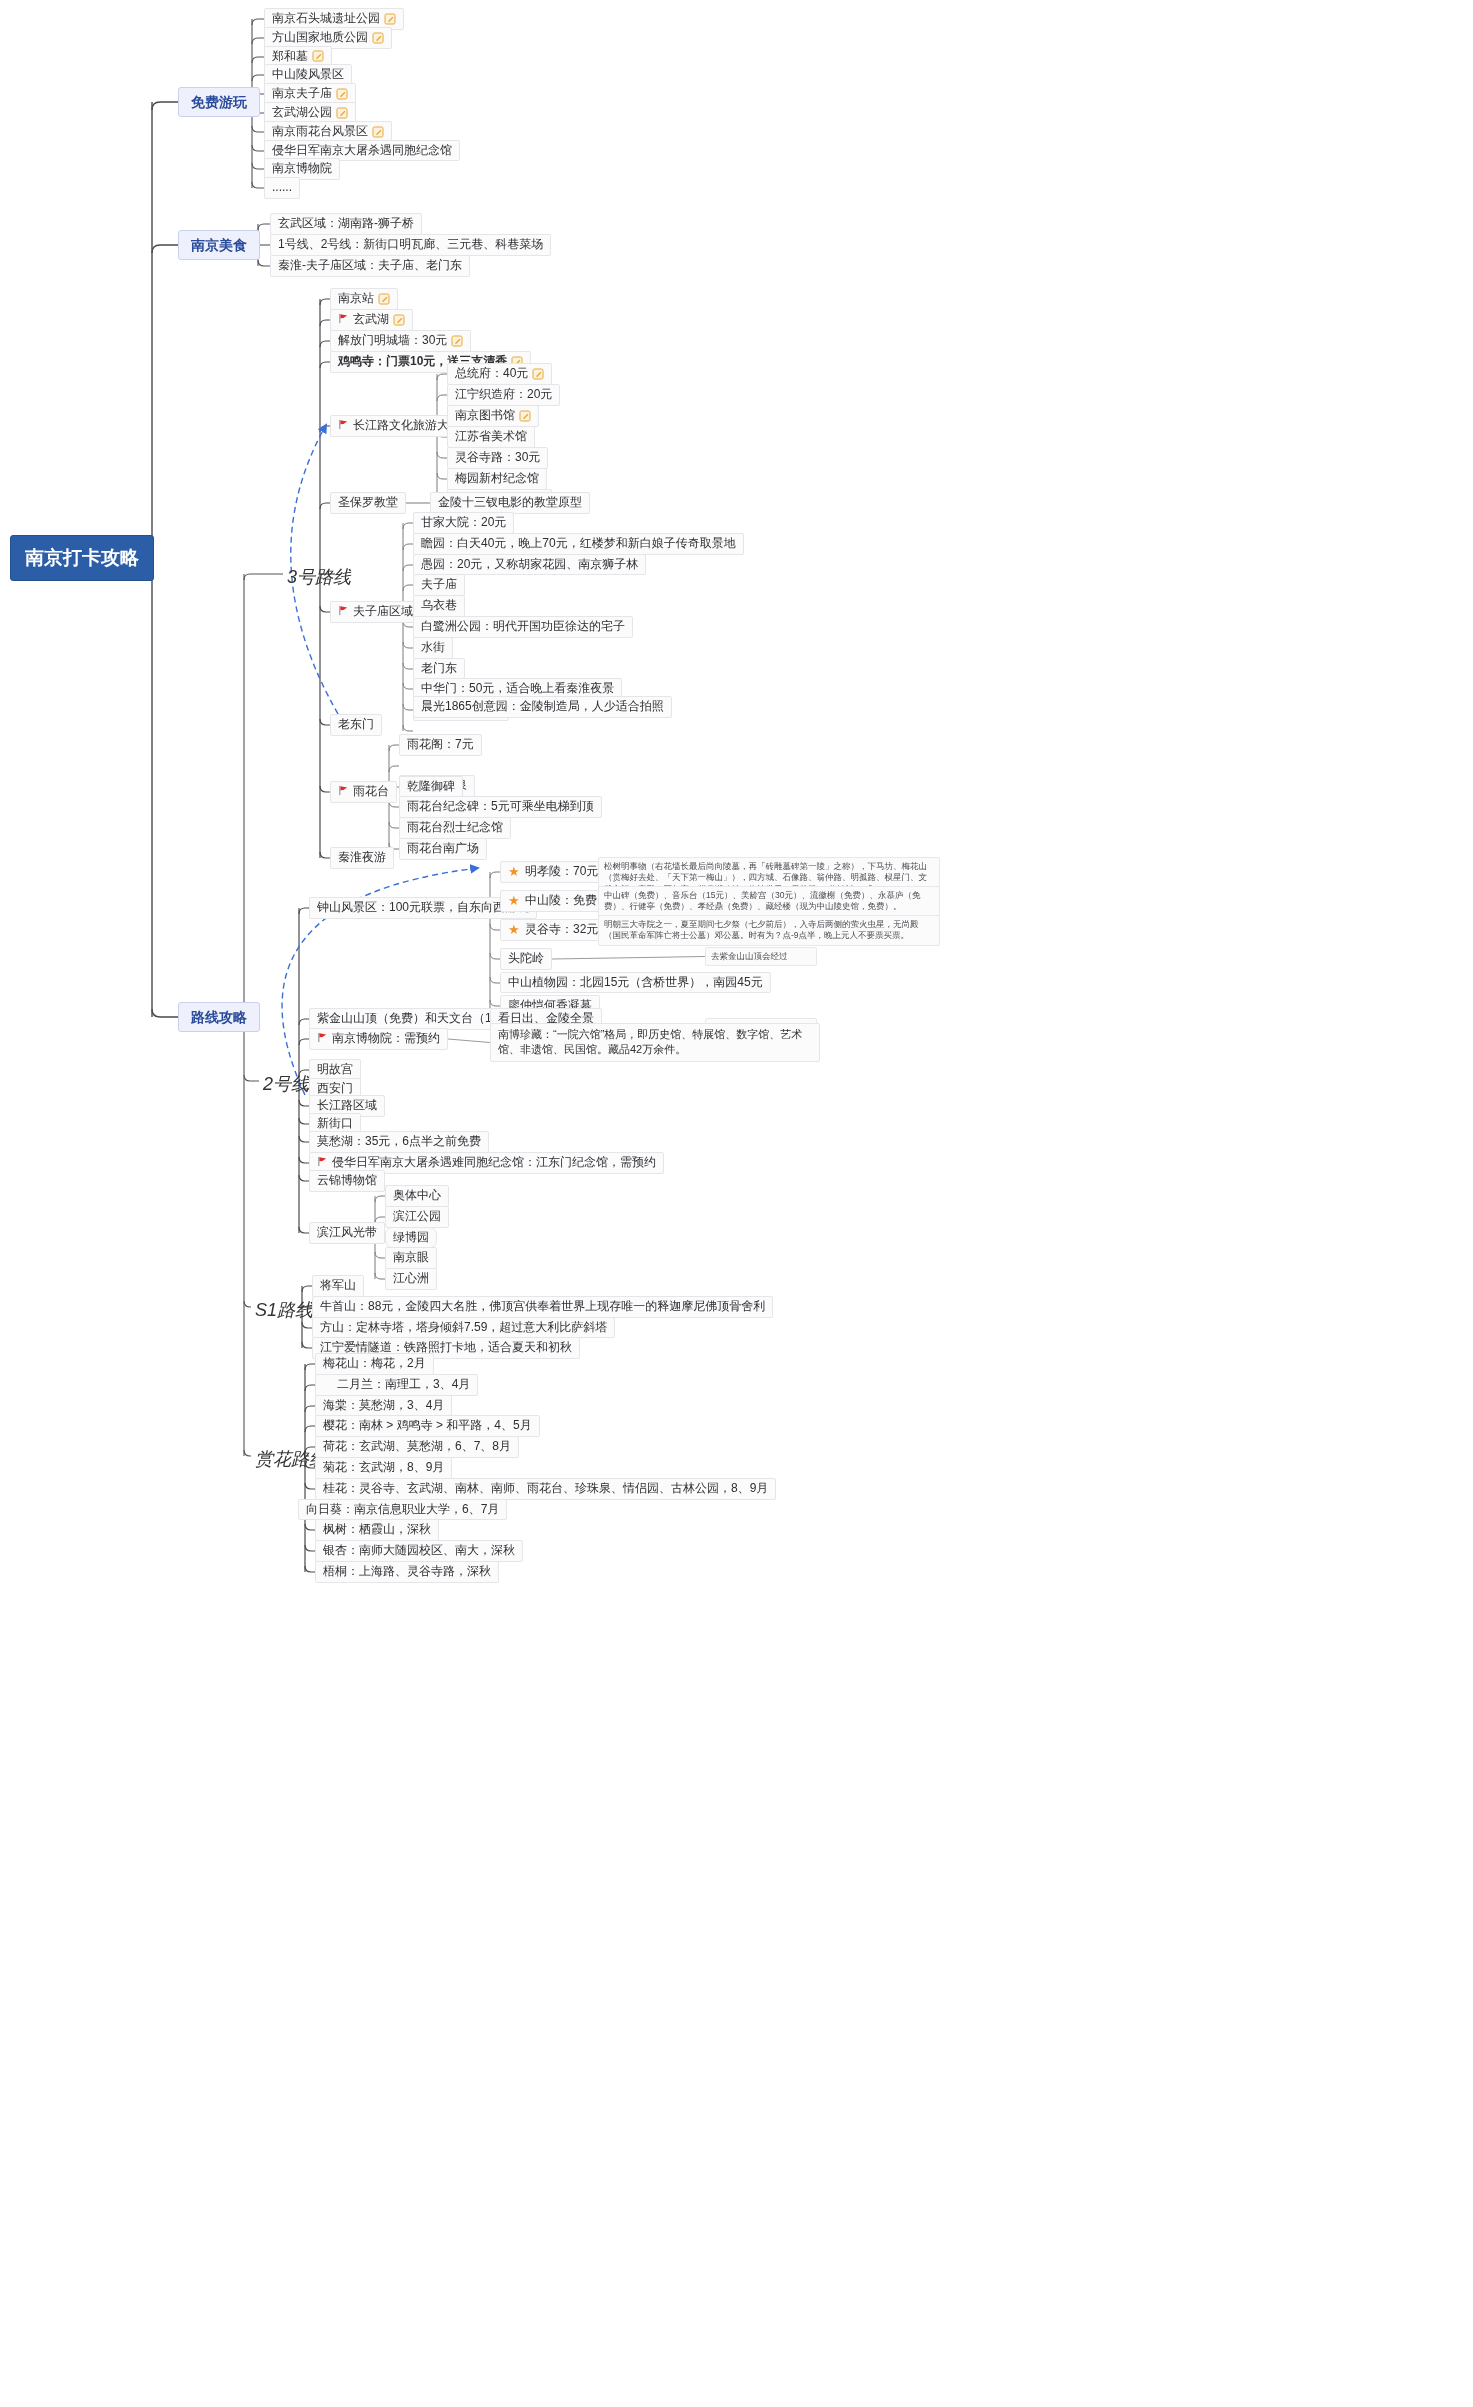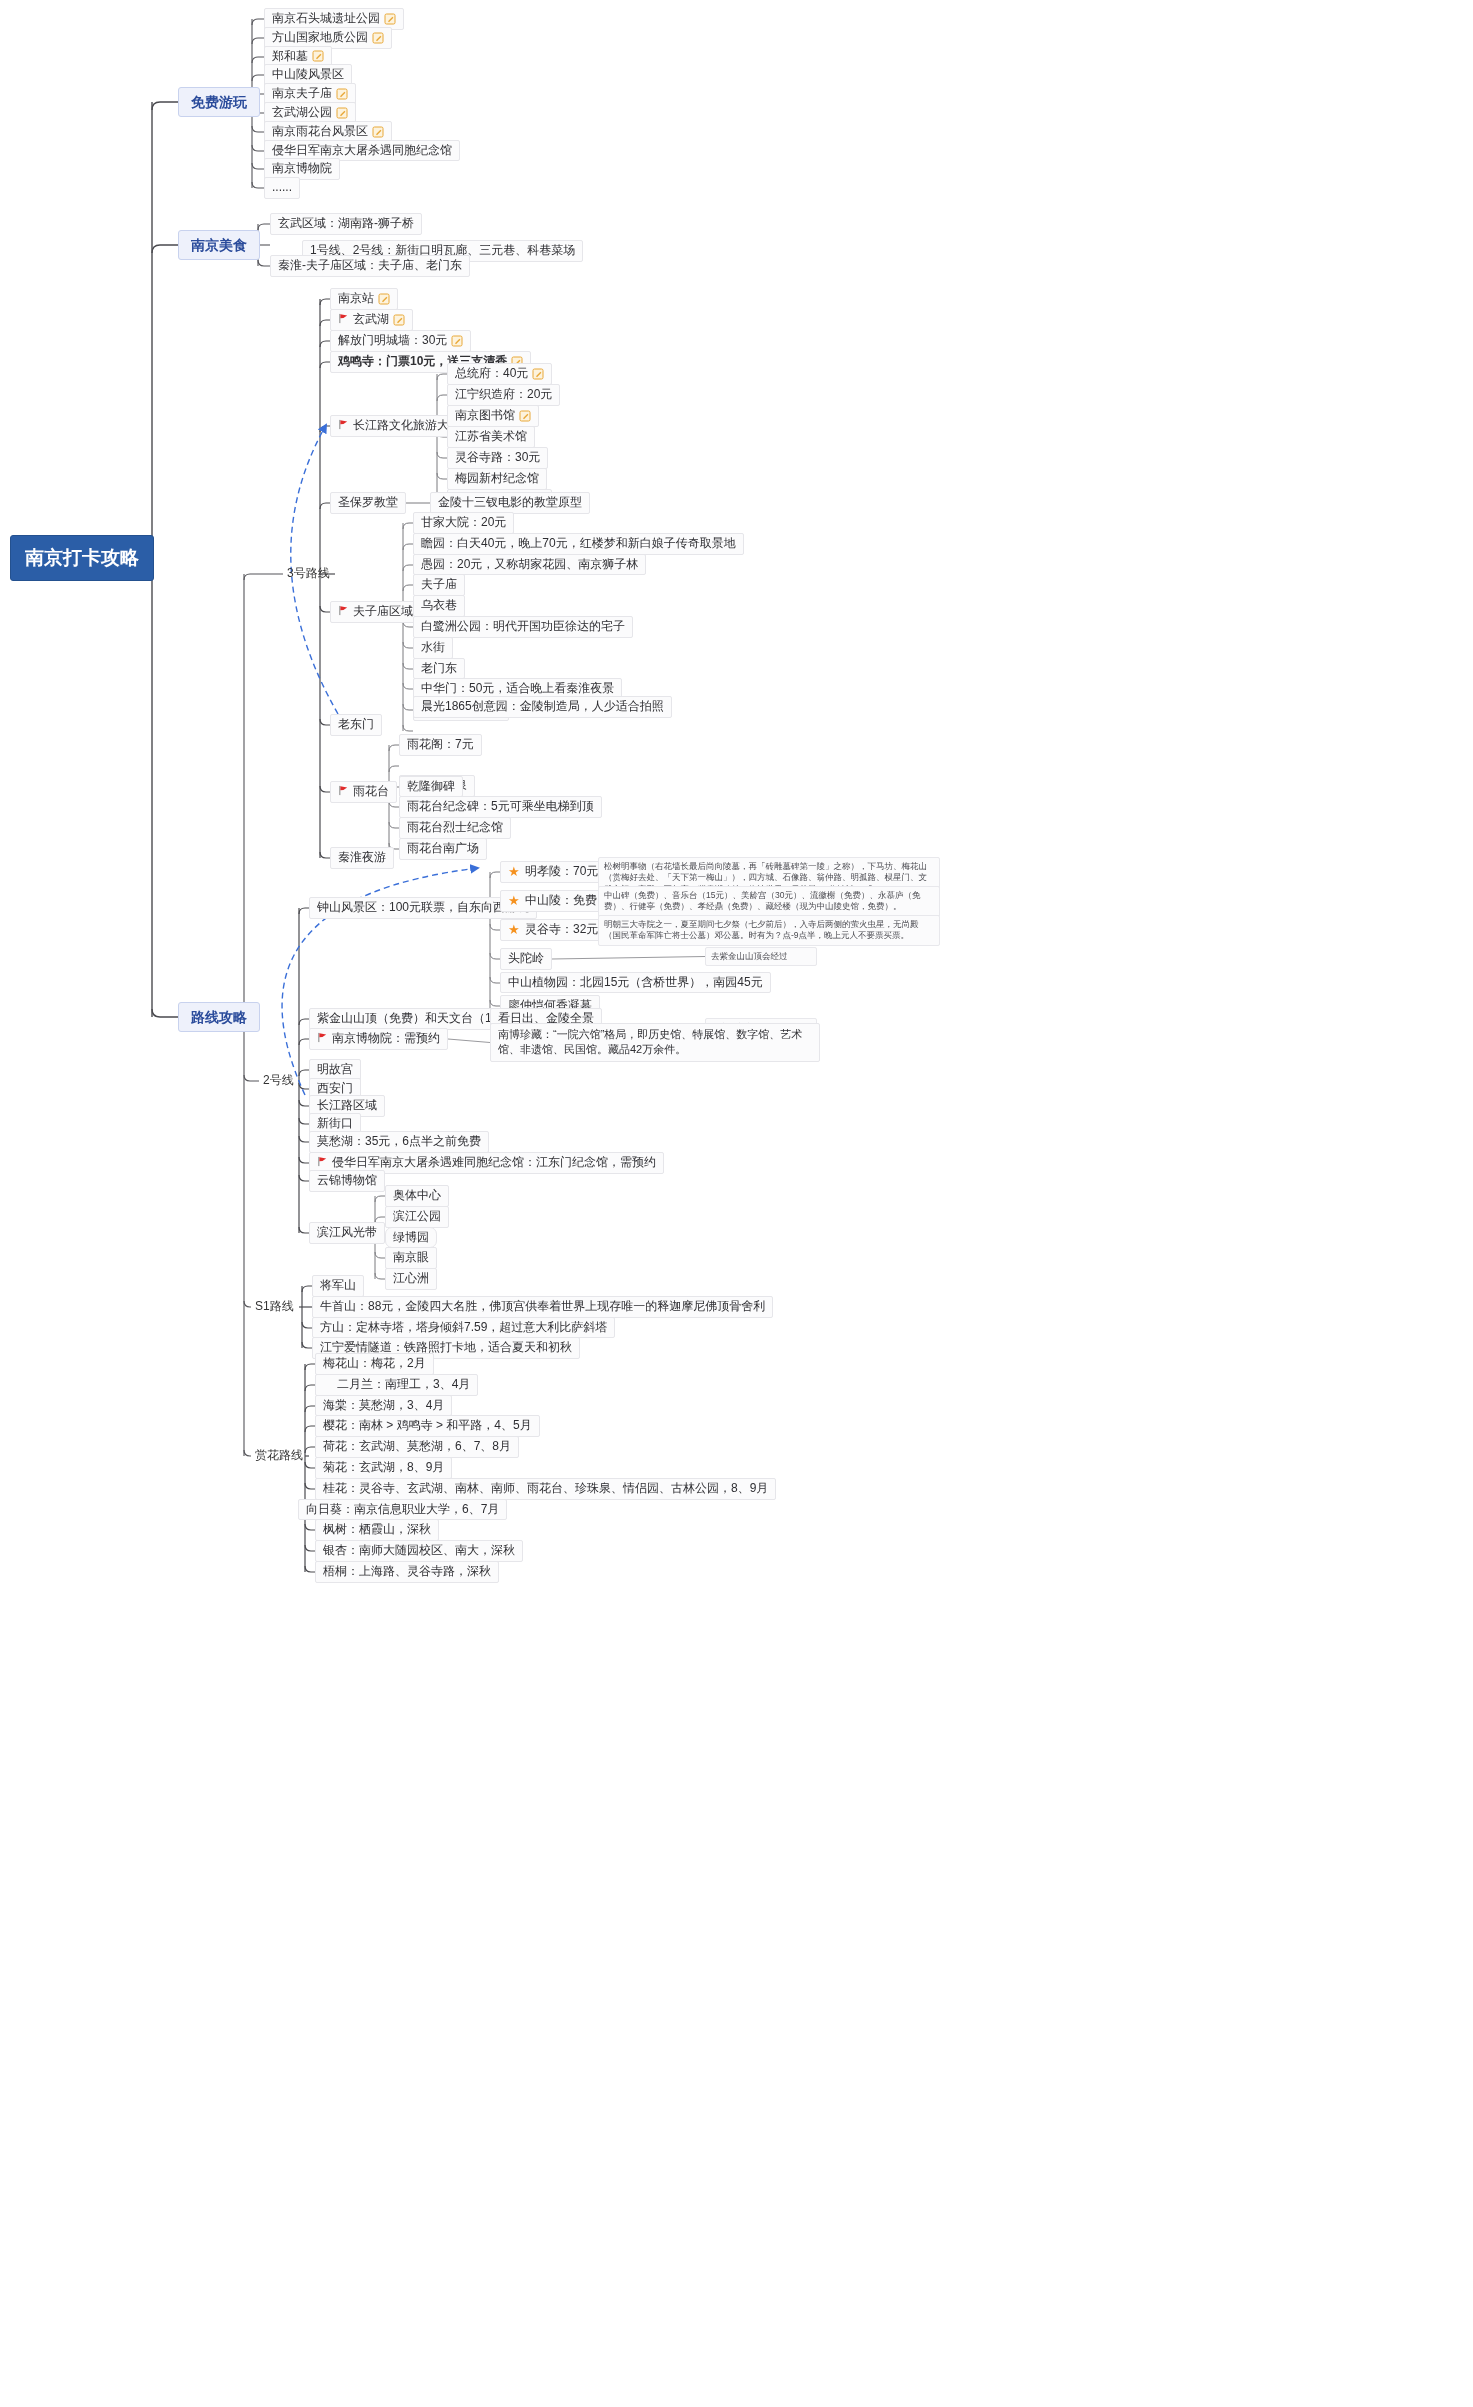--- a/index.html
+++ b/index.html
@@ -49,22 +49,23 @@
     color: #2a4b9b;
     font-weight: bold;
     font-size: 14px;
     padding: 6px 12px;
     border-radius: 3px;
   }
 
   
   .lvl2 {
     color: #333;
-    font-size: 12px;
+    font-size: 18px;
     padding: 2px 4px;
+    font-style: italic;
   }
 
   
   .box {
     background: #fbfbfc;
     border: 1px solid #e6e6ea;
     color: #2f2f33;
     font-size: 12px;
     padding: 3px 7px;
     border-radius: 2px;
@@ -304,21 +305,21 @@
       </div>
       <div class="node box" style="left: 264px; top: 177.2px;">
         <span>......</span>
       </div>
       <div class="node lvl1" style="left: 178px; top: 230px;">
         <span>南京美食</span>
       </div>
       <div class="node box" style="left: 270px; top: 213px;">
         <span>玄武区域：湖南路-狮子桥</span>
       </div>
-      <div class="node box" style="left: 270px; top: 240px; margin-left: 32px;">
+      <div class="node box" style="left: 270px; top: 234px;">
         <span>1号线、2号线：新街口明瓦廊、三元巷、科巷菜场</span>
       </div>
       <div class="node box" style="left: 270px; top: 255px;">
         <span>秦淮-夫子庙区域：夫子庙、老门东</span>
       </div>
       <div class="node lvl1" style="left: 178px; top: 1002px;">
         <span>路线攻略</span>
       </div>
       <div class="node lvl2" style="left: 283px; top: 565px;">
         <span>3号路线</span>

